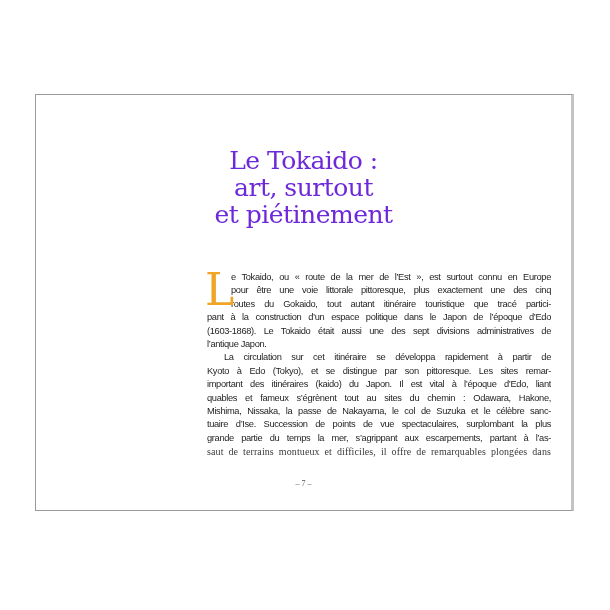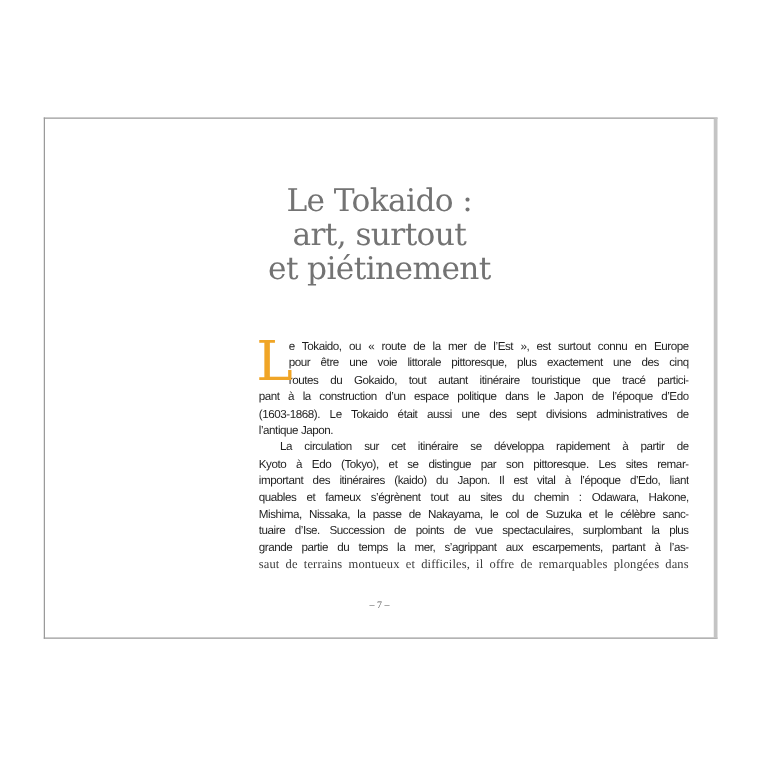--- a/index.html
+++ b/index.html
@@ -3,21 +3,21 @@
 <meta charset="utf-8">
 <style>
   html, body { margin:0; padding:0; }
   body { width:610px; height:610px; background:#ffffff; position:relative; overflow:hidden; }
   .page {
     position:absolute; left:35px; top:94px; width:535px; height:415px;
     border:1px solid #9a9a9a; border-right:3px solid #c4c4c4; background:#fff;
   }
   .title {
     position:absolute; left:0; right:0; top:52px; text-align:center;
-    font-family:"DejaVu Serif", serif; color:#737373; font-size:25px; line-height:27px;
+    font-family:"DejaVu Serif", serif; color:#6d28d9; font-size:25px; line-height:27px;
     letter-spacing:-0.5px; font-weight:normal;
   }
   .title div { margin:0; }
   .body {
     position:absolute; left:171px; top:176px; width:344px;
     font-family:"Liberation Sans", sans-serif; font-size:9.3px; line-height:13.4px;
     color:#1e1e1e; text-align:justify; letter-spacing:-0.35px;
   }
   .line { white-space:nowrap; text-align:justify; text-align-last:justify; height:13.4px; overflow:hidden; }
   .line.last { text-align-last:left; }

